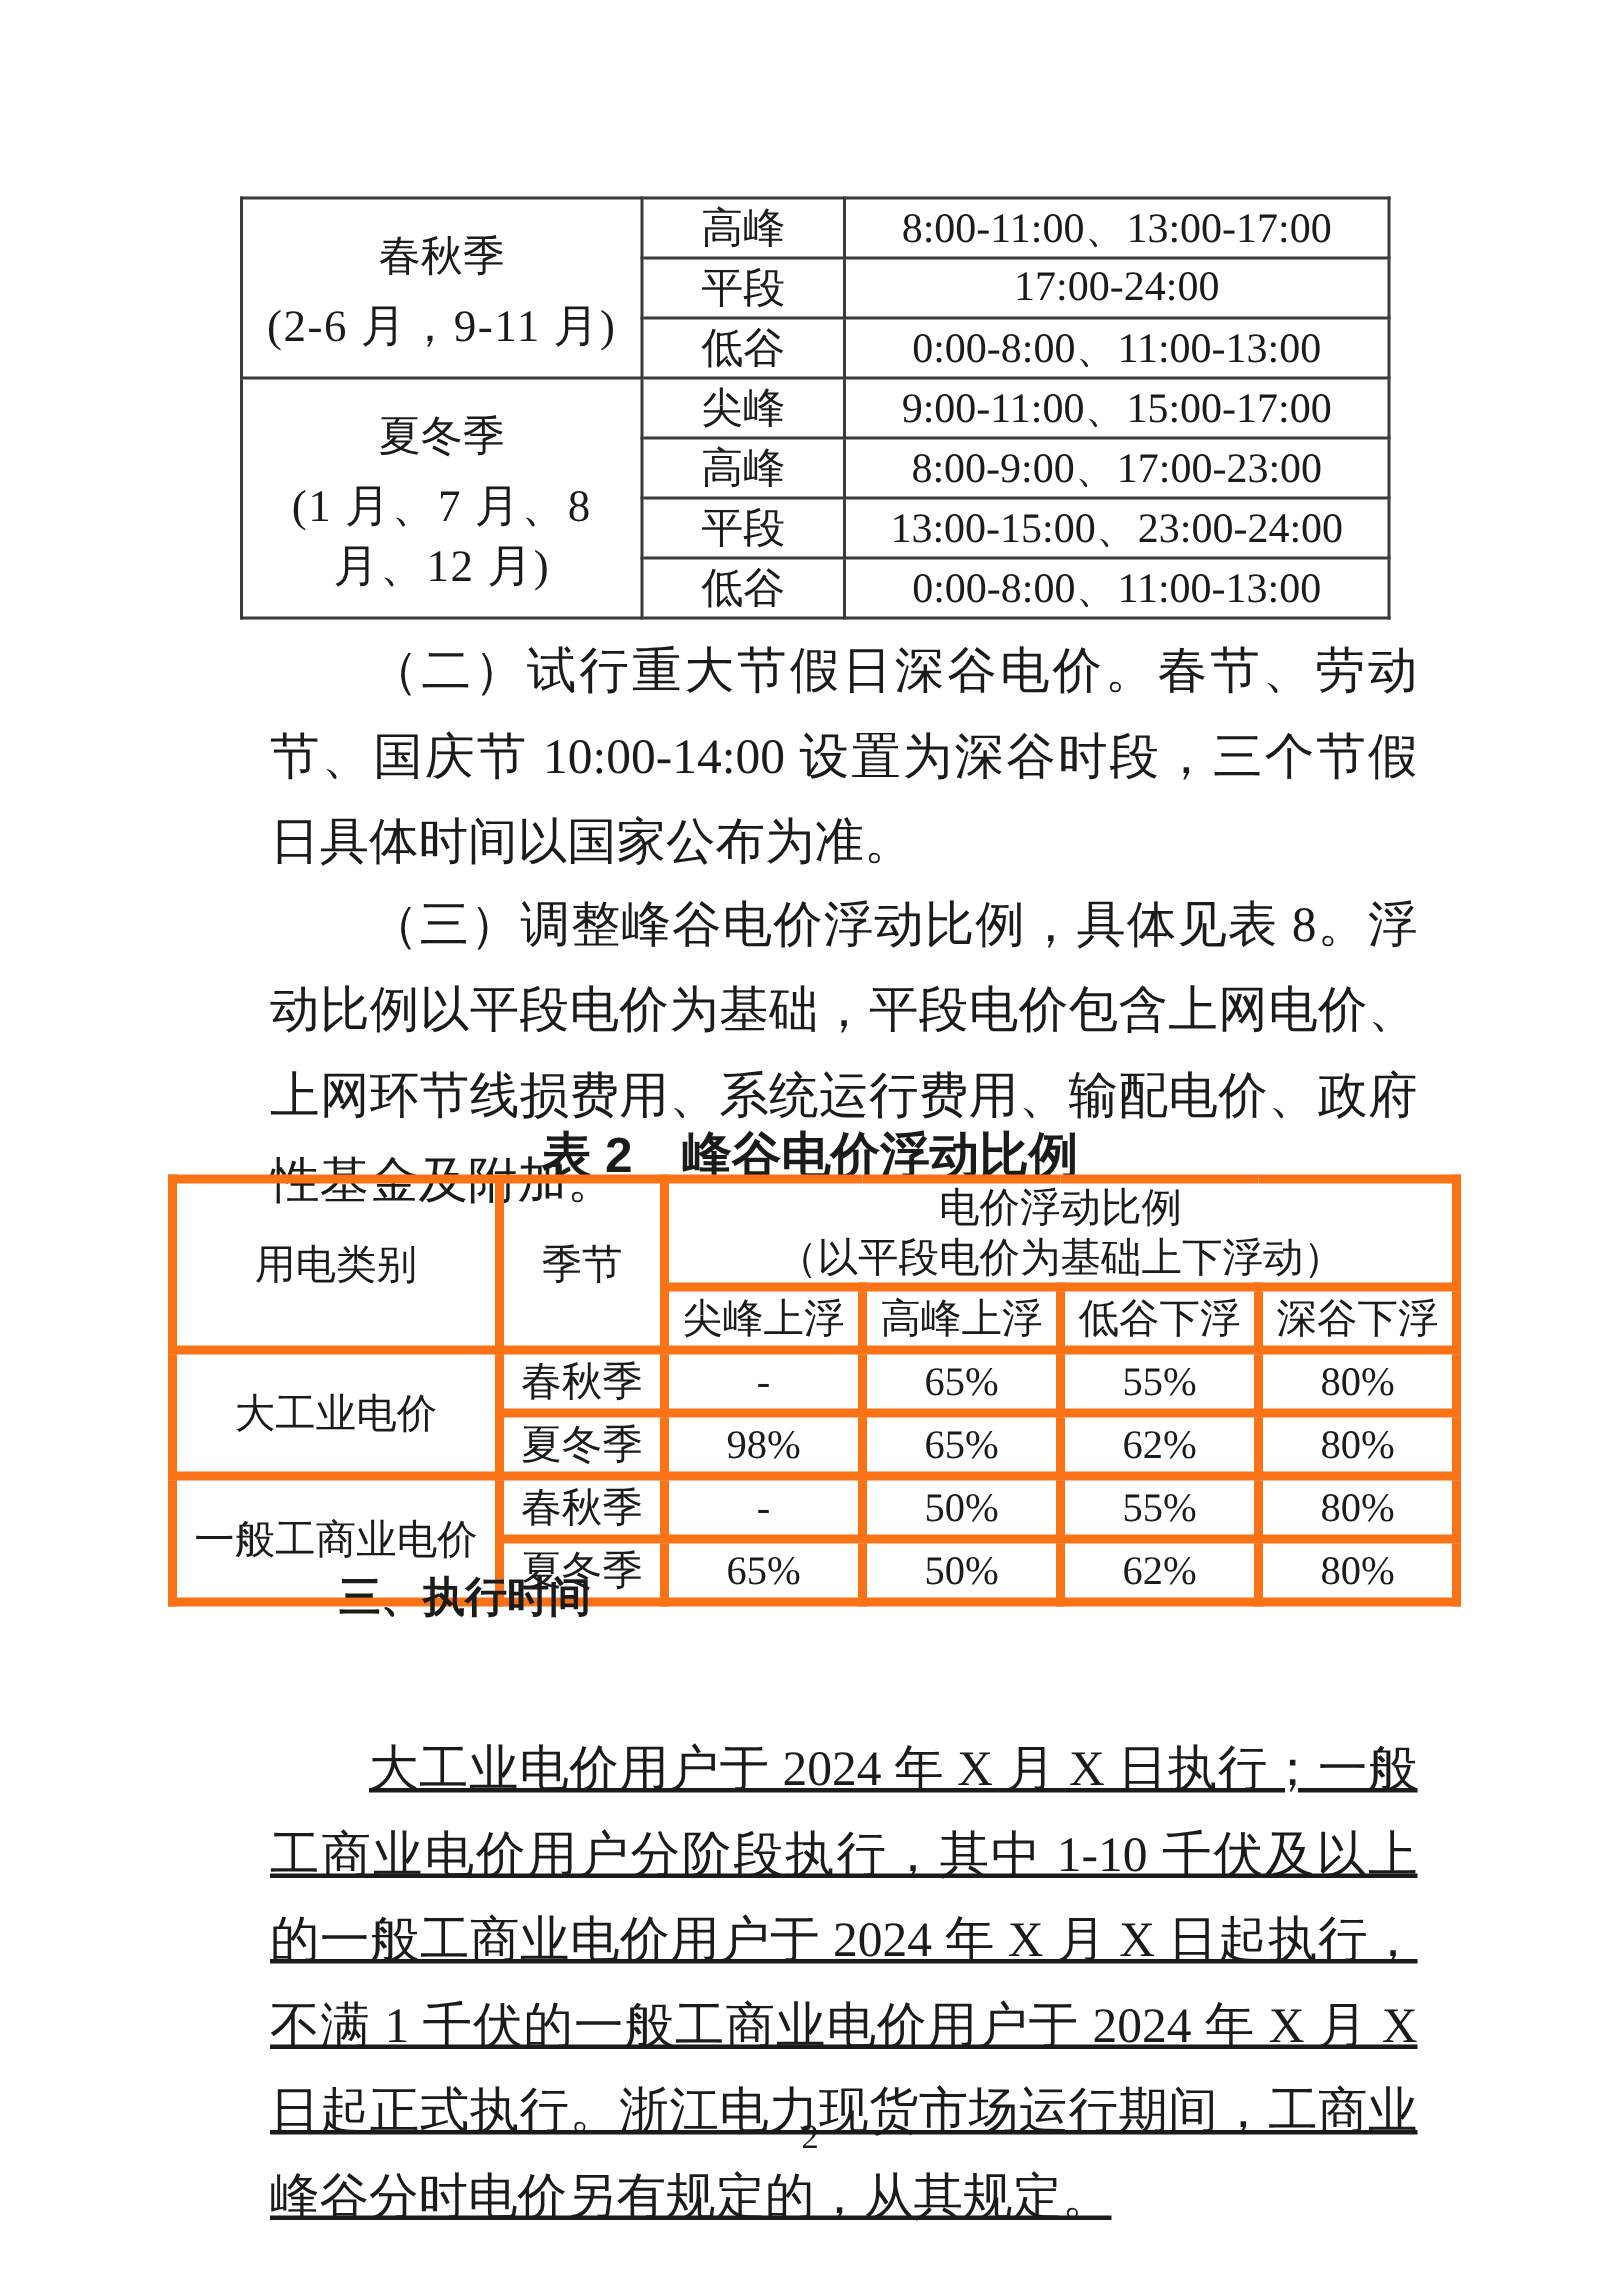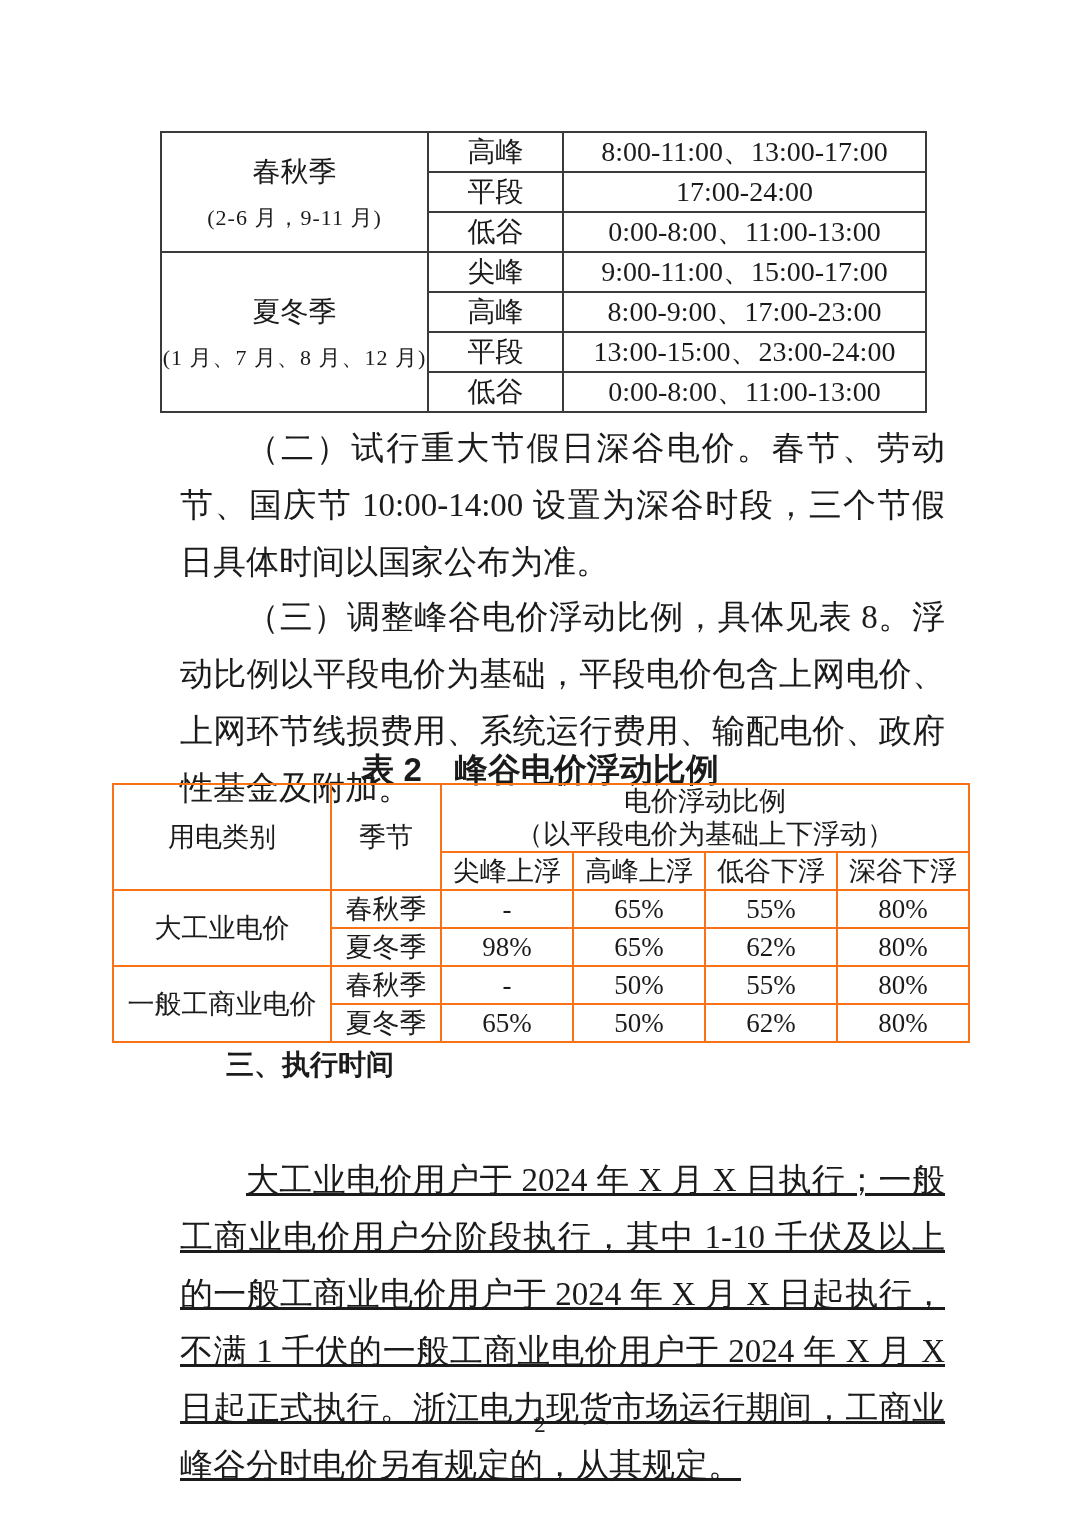--- a/index.html
+++ b/index.html
@@ -19,21 +19,21 @@
   }
   .t1 td {
     border: 2px solid #3a3a3a;
     text-align: center; vertical-align: middle;
     font-size: 28px; padding: 0; height: 40px;
   }
   .t1 col.c1 { width: 267px; }
   .t1 col.c2 { width: 135px; }
   .t1 col.c3 { width: 363px; }
   .t1 .season-name { font-size: 28px; line-height: 52px; }
-  .t1 .season-months { font-size: 22px; line-height: 40px; letter-spacing: 1px; }
+  .t1 .season-months { font-size: 30px; line-height: 40px; letter-spacing: 1px; }
 
   
   .para {
     position: absolute; left: 160px; width: 765px;
     font-size: 33px; line-height: 57px;
     text-align: justify; text-indent: 66px; margin-left: 20px;
   }
   .p2 { top: 420px; }
   .p3 { top: 589px; }
   .pbody { top: 1152px; text-decoration: underline; }
@@ -44,21 +44,21 @@
     text-align: center;
     font-family: "Liberation Sans", "DejaVu Sans", sans-serif;
     font-weight: bold; font-size: 33px;
   }
 
   
   .t2 {
     position: absolute; left: 112px; top: 783px; width: 856px;
   }
   .t2 td {
-    border: 2px solid #f97316;
+    border: 6px solid #f97316;
     text-align: center; vertical-align: middle;
     font-size: 27px; padding: 0;
   }
   .t2 col.c1 { width: 218px; }
   .t2 col.c2 { width: 110px; }
   .t2 col.cv { width: 132px; }
   .t2 tr.h1 td { height: 66px; }
   .t2 tr.h2 td { height: 36px; }
   .t2 tr.dr td { height: 36px; }
   .t2 .ratio-title { line-height: 33px; }

